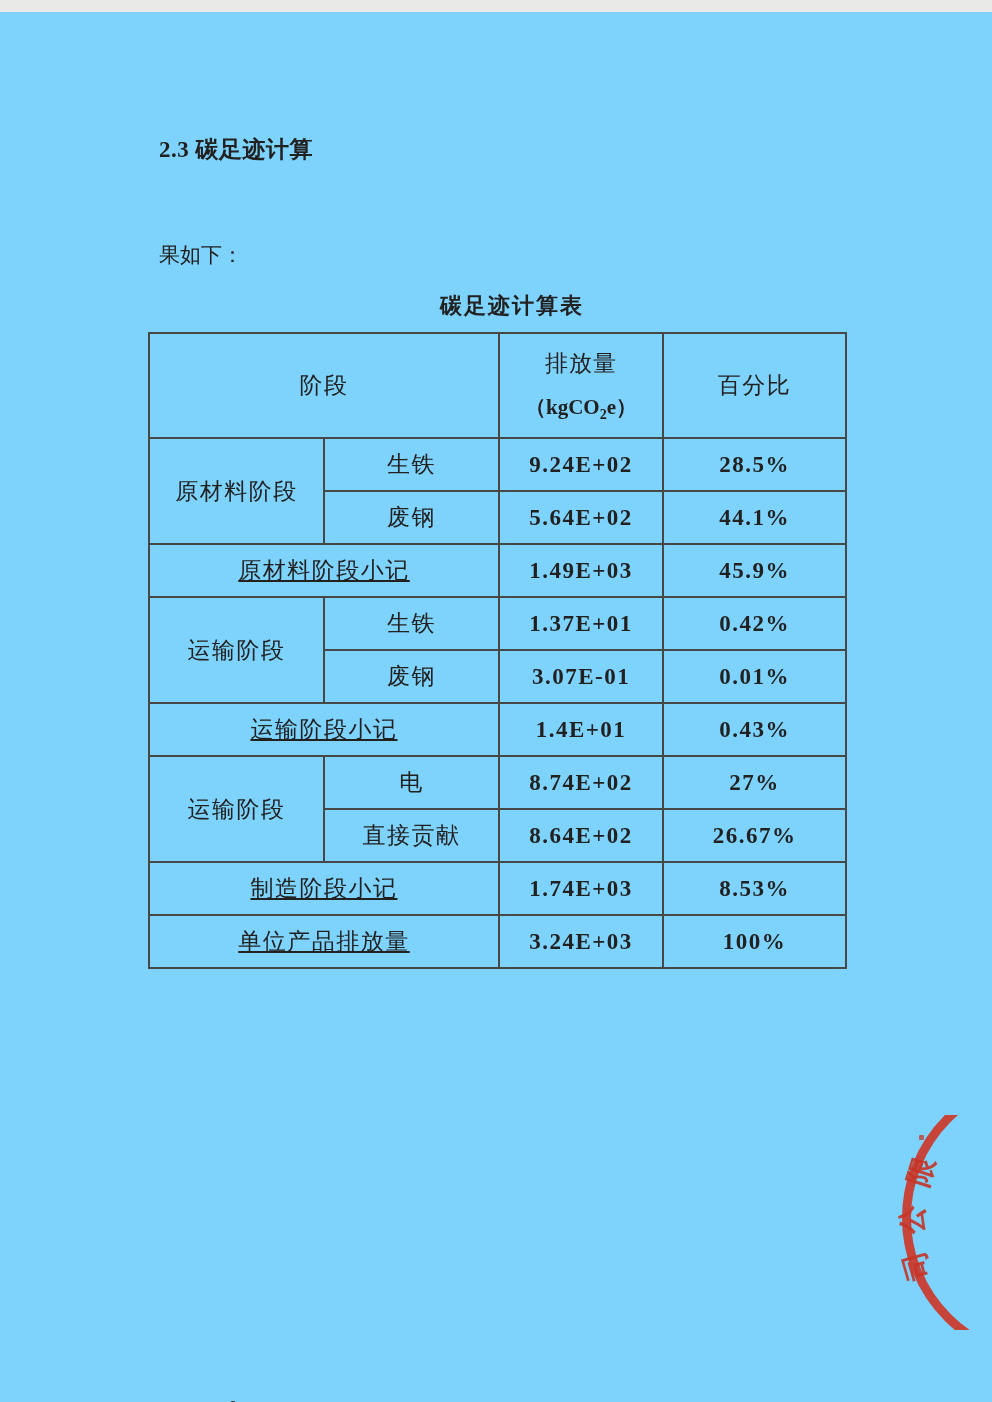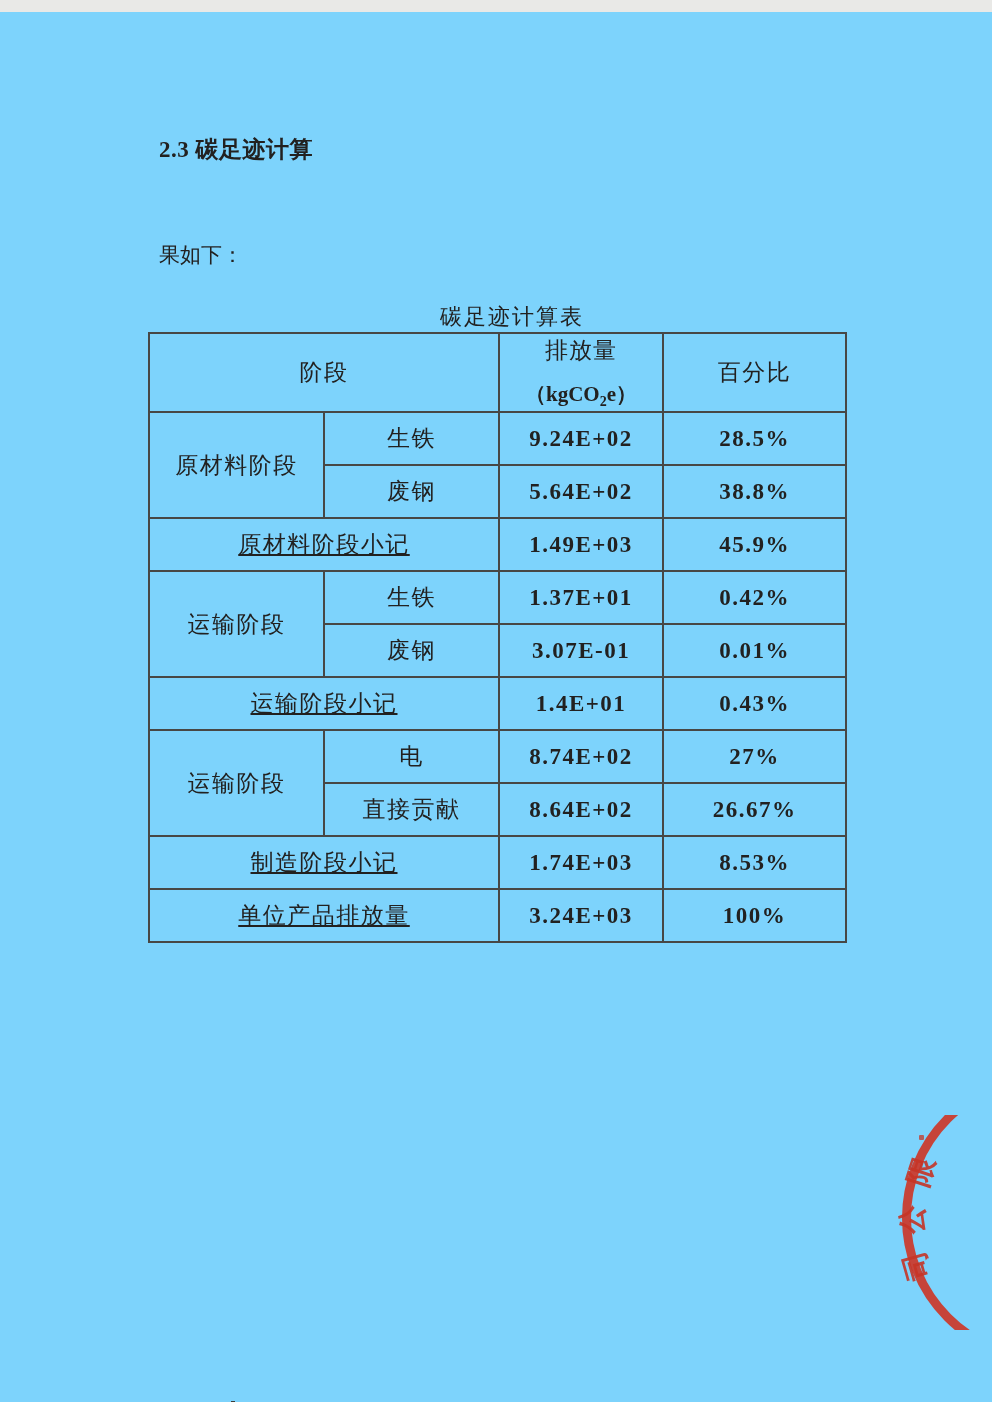--- a/index.html
+++ b/index.html
@@ -19,34 +19,34 @@
   }
   .intro-line1{
     position:absolute;left:206px;top:178px;
     font-size:21px;letter-spacing:0;white-space:nowrap;
   }
   .intro-line2{
     position:absolute;left:159px;top:229px;
     font-size:21px;white-space:nowrap;
   }
   .table-title{
-    position:absolute;left:312px;top:290px;width:400px;
-    text-align:center;font-size:22px;font-weight:400;letter-spacing:2px;
+    position:absolute;left:312px;top:279px;width:400px;
+    text-align:center;font-size:22px;font-weight:700;letter-spacing:2px;
   }
   table.footprint{
     position:absolute;left:148px;top:320px;
     width:697px;border-collapse:collapse;table-layout:fixed;
   }
   table.footprint td{
     border:2px solid #474745;
     text-align:center;vertical-align:middle;
     font-size:23px;letter-spacing:1.5px;
     padding:0;
   }
-  tr.hdr{height:79px;}
+  tr.hdr{height:105px;}
   tr.row{height:53px;}
   td.subtotal{letter-spacing:2.5px;text-decoration:underline;}
   .num{
     font-family:"Liberation Serif","DejaVu Serif",serif;
     font-weight:bold;font-size:21px;letter-spacing:0.5px;
   }
   .unit-line{font-weight:bold;font-size:21px;letter-spacing:0;margin-top:14px;}
   .unit-line sub{font-size:14px;}
   .emi-line{letter-spacing:1px;margin-bottom:2px;}
 
@@ -112,21 +112,21 @@
 
       <tr class="row">
         <td rowspan="2">原材料阶段</td>
         <td>生铁</td>
         <td class="num">9.24E+02</td>
         <td class="num">28.5%</td>
       </tr>
       <tr class="row">
         <td>废钢</td>
         <td class="num">5.64E+02</td>
-        <td class="num">38.8%</td>
+        <td class="num">44.1%</td>
       </tr>
       <tr class="row">
         <td colspan="2" class="subtotal">原材料阶段小记</td>
         <td class="num">1.49E+03</td>
         <td class="num">45.9%</td>
       </tr>
 
       <tr class="row">
         <td rowspan="2">运输阶段</td>
         <td>生铁</td>

